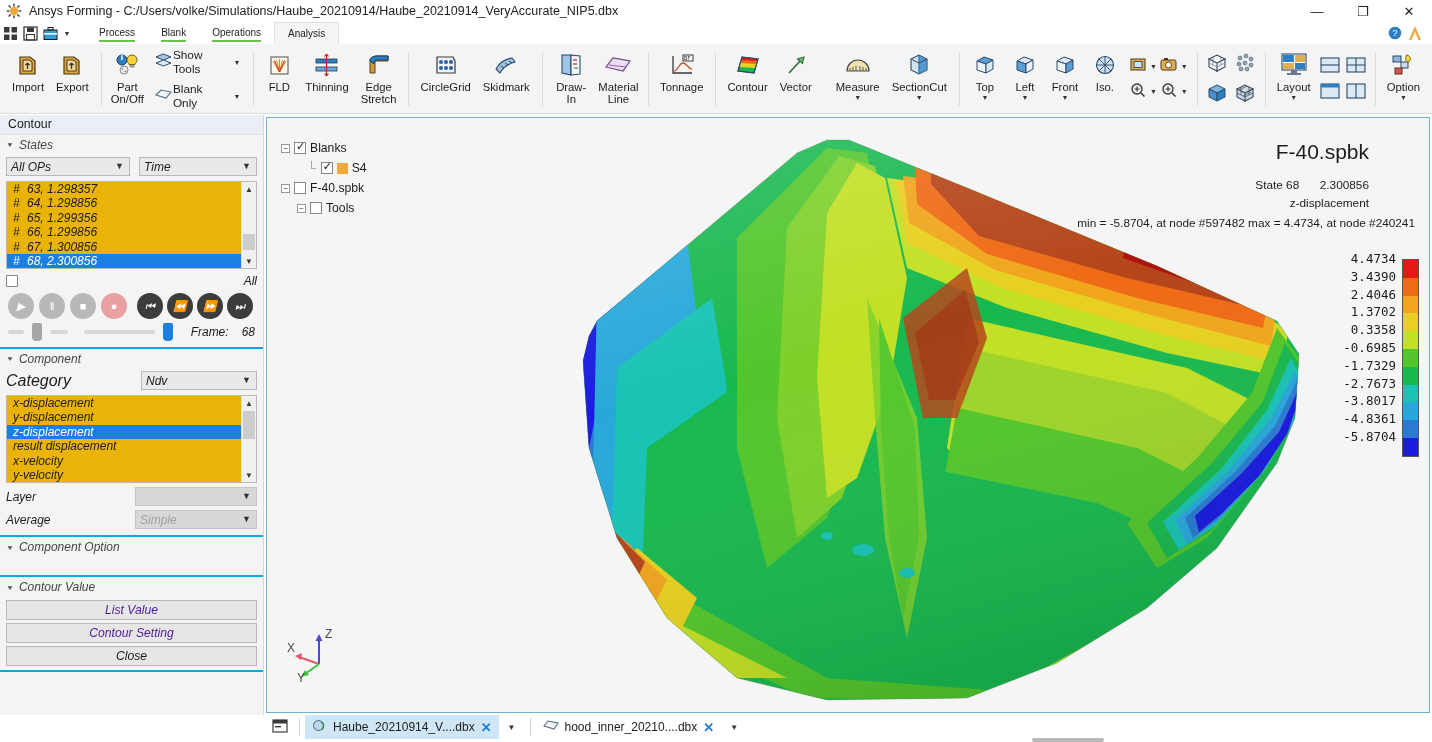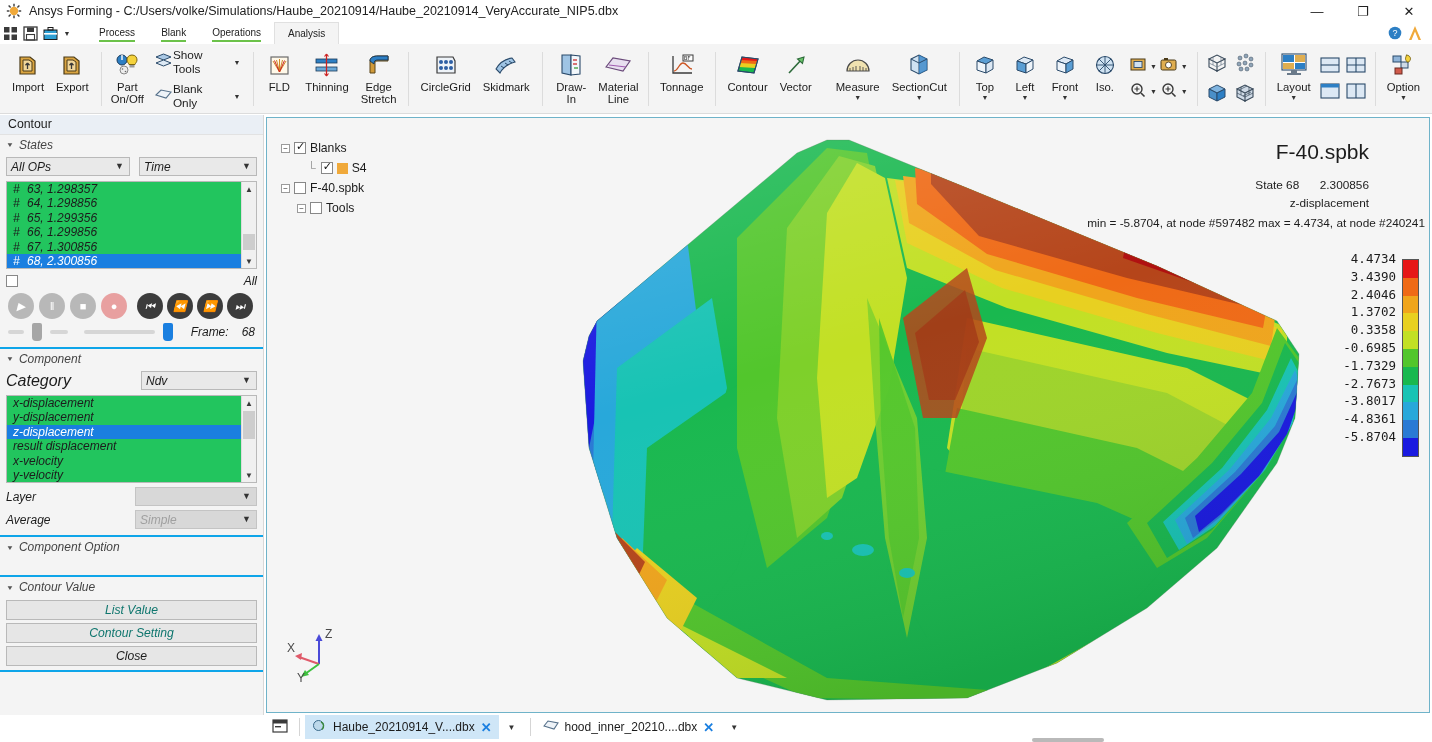--- a/index.html
+++ b/index.html
@@ -61,21 +61,21 @@
               background:#eaeff5; border-bottom:1px solid #e2e2e2; }
   .section-hd { display:flex; align-items:center; gap:5px; height:20px; padding-left:6px;
                 font-size:12px; color:#444; }
   .tri { font-size:8px; color:#555; transform:scaleY(.8); }
   .panel-box { background:#f4f4f4; border-bottom:2px solid #0ea5e9; padding-bottom:4px;font-style:italic; }
   .row { display:flex; align-items:center; padding:2px 6px; gap:6px;justify-content:space-between; }
   .cmb { height:19px; background:#e9e9e9; border:1px solid #b9b9b9; display:flex; align-items:center;
          padding:0 4px; font-size:12px; color:#1c1c1c; position:relative; }
   .cmb .cv { font-size:9px; color:#333; position:absolute; right:5px; top:3px; }
   .cmb.disabled { color:#a0a0a0; background:#d8d8d8; border-color:#c4c4c4; }
-  .listbox { background:#22c55e; border:1px solid #b9b9b9; margin:3px 6px 0 6px; position:relative;
+  .listbox { background:#eab308; border:1px solid #b9b9b9; margin:3px 6px 0 6px; position:relative;
              overflow:hidden; }
   .li { font-size:12px; padding:0 0 0 6px; line-height:14.4px; white-space:nowrap; color:#1c1c1c; }
   .li.sel { background:#1a7fe0; color:#fff; }
   .li .hash { display:inline-block; width:14px; }
   .vscroll { position:absolute; right:0; top:0; bottom:0; width:15px; background:#f0f0f0;
              border-left:1px solid #dcdcdc; }
   .vs-arrow { height:14px; display:flex; align-items:center; justify-content:center;
               font-size:8px; color:#3a3a3a; background:#f0f0f0; }
   .vs-arrow.bot { position:absolute; bottom:0; left:0; right:0; }
   .vs-thumb { position:absolute; left:1px; right:1px; background:#cdcdcd; }
@@ -86,36 +86,36 @@
   .mbtn { width:26px; height:26px; border-radius:50%; display:flex; align-items:center;
           justify-content:center; color:#fff; font-size:11px; }
   .mbtn.gray { background:#b8b8b8; }
   .mbtn.dark { background:#3c3c3c; }
   .mbtn.rec { background:#e8a0a0; }
   .slider-row { display:flex; align-items:center; padding:4px 8px 2px 8px; gap:8px; }
   .trk { height:4px; background:#d6d6d6; border-radius:2px; position:relative; }
   .thumb-g { width:11px; height:18px; background:#a6a6a6; border-radius:2px 2px 4px 4px; }
   .thumb-b { width:11px; height:18px; background:#1a7fe0; border-radius:2px 2px 4px 4px; }
   .btn-wide { margin:3px 6px 0 6px; height:20px; background:#e6e6e6; border:1px solid #b9b9b9;
-              display:flex; align-items:center; justify-content:center; font-size:12.2px; color:#0f766e; }
+              display:flex; align-items:center; justify-content:center; font-size:12.2px; color:#4c1d95; }
   .btn-close { margin:3px 6px 0 6px; height:20px; background:#e6e6e6; border:1px solid #b9b9b9;
                display:flex; align-items:center; justify-content:center; font-size:12.2px; }
 
   
   .vp-wrap { position:absolute; left:266px; top:117px; width:1164px; height:596px;
              border:1px solid #6fb3c9; background:#f5f5f5; overflow:hidden; }
   .tree { position:absolute; left:14px; top:20px; font-size:12.2px; color:#1c1c1c; }
   .tnode { display:flex; align-items:center; gap:4px; height:20px; white-space:nowrap; }
   .exp { width:9px; height:9px; border:1px solid #9a9a9a; background:#fff; font-size:8px;
          line-height:7px; text-align:center; color:#333; }
   .swatch { width:11px; height:11px; background:#f0a93a; }
   .vp-title { position:absolute; right:60px; top:22px; font-size:21px; color:#1c1c1c; }
   .vp-meta { position:absolute; right:60px; top:58px; text-align:right; font-size:11.8px; color:#1c1c1c;
              line-height:18px; }
-  .vp-minmax { position:absolute; right:4px; top:98px; font-size:11.8px; color:#1c1c1c; }
+  .vp-minmax { position:absolute; right:14px; top:98px; font-size:11.8px; color:#1c1c1c; }
   .legend { position:absolute; right:10px; top:132px; display:flex; align-items:flex-start; }
   .legend-labels { display:flex; flex-direction:column; font-family:"DejaVu Sans Mono", monospace;
                    font-size:12.5px; color:#1c1c1c; text-align:right; }
   .legend-labels div { height:17.8px; line-height:17.8px; }
   .legend-bar { width:17px; margin-left:6px; margin-top:9px; border:1px solid #555; }
   .legend-bar div { height:17.8px; }
   .axes { position:absolute; left:12px; bottom:28px; width:70px; height:62px; }
 
   
   .btabs { position:absolute; left:266px; top:714px; width:1166px; height:26px;

